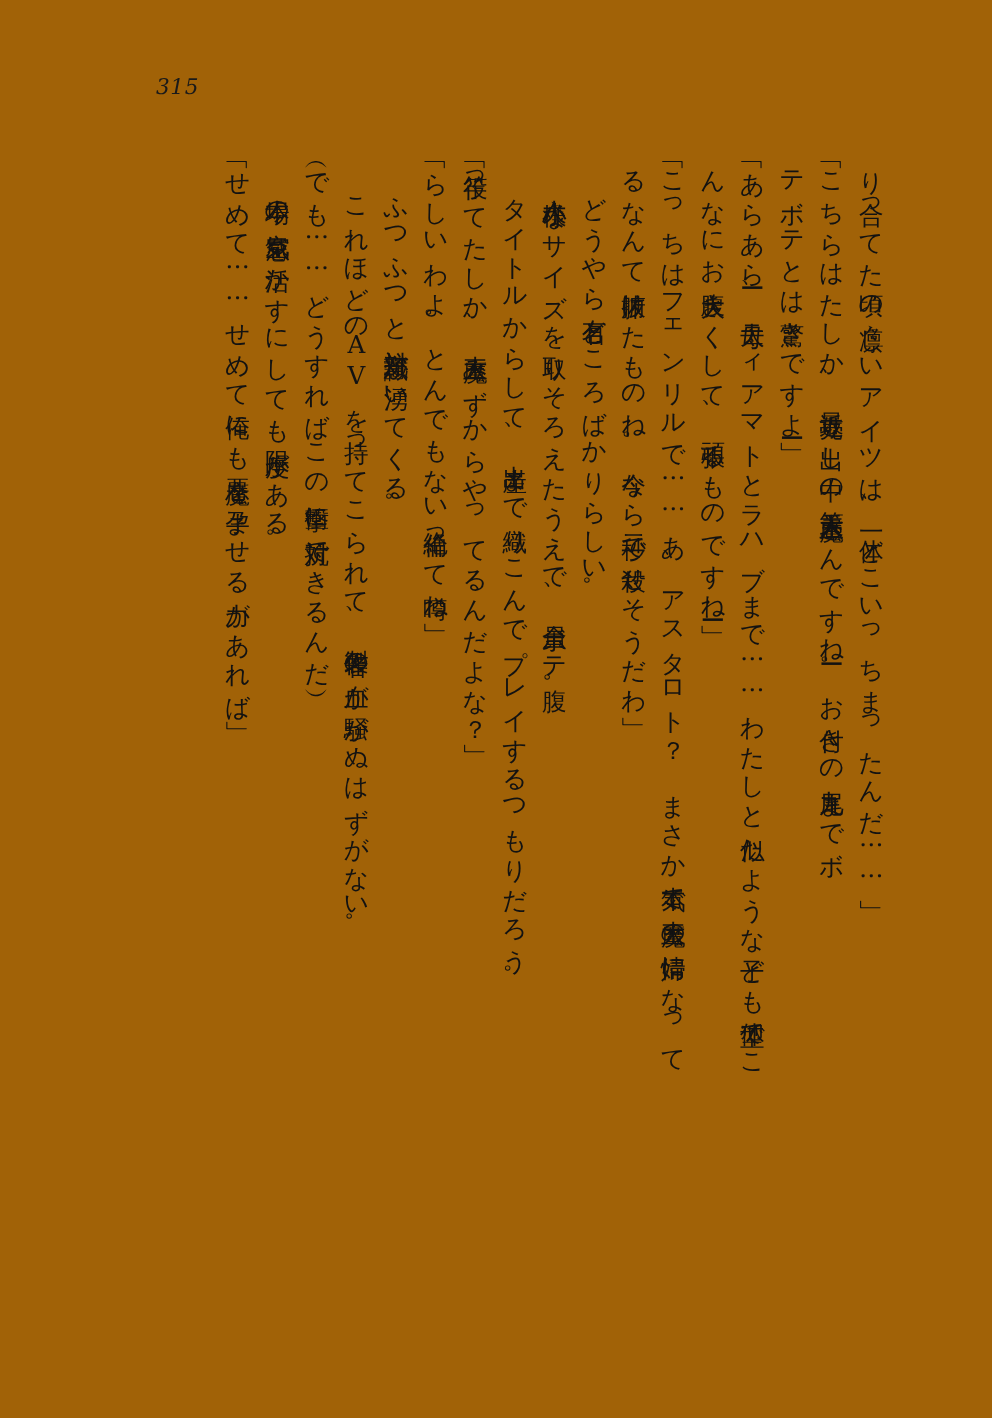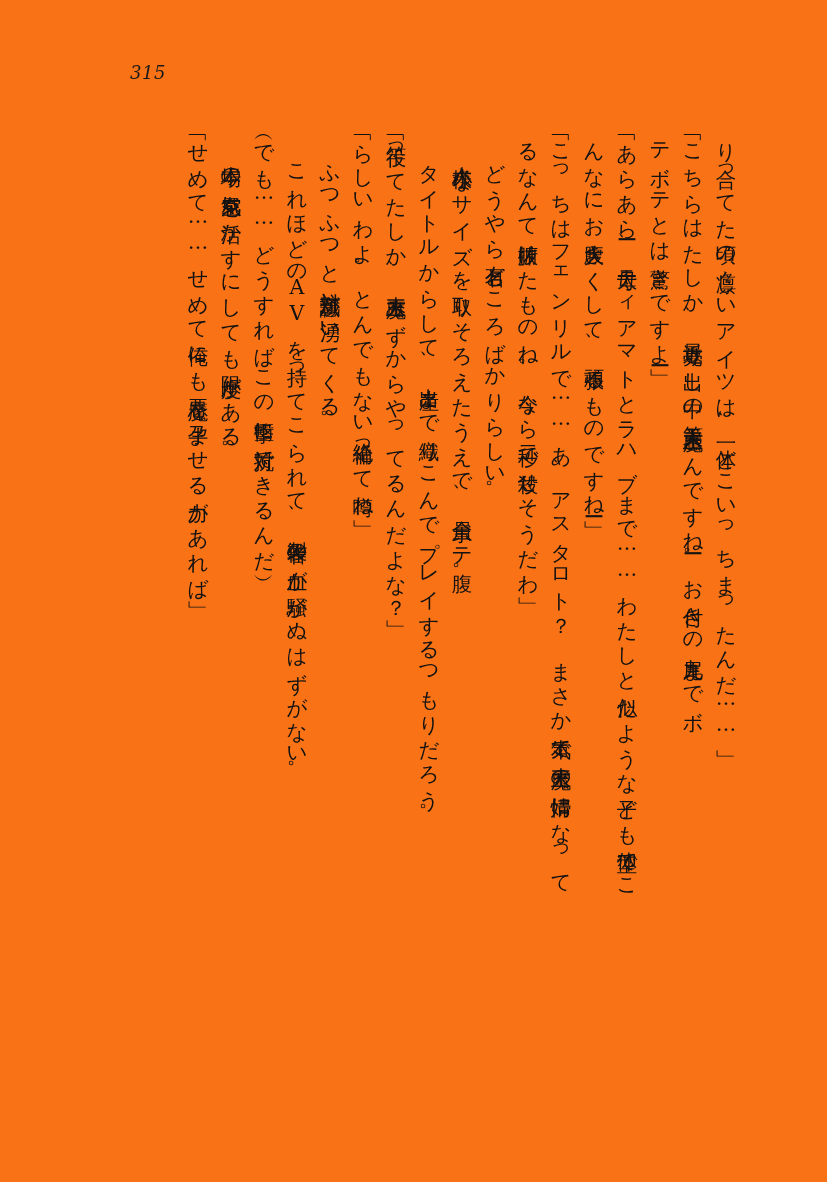--- a/index.html
+++ b/index.html
@@ -12,21 +12,21 @@
     height: 1182px;
     position: relative;
     font-family: "DejaVu Serif", "Liberation Serif", serif;
     color: #111111;
     overflow: hidden;
   }
 
   #page {
     position: absolute;
     inset: 0;
-    background: #f97316;
+    background: #a16207;
   }
 
   
   #page-number {
     position: absolute;
     top: 62px;
     left: 130px;
     font-family: "DejaVu Serif", "Liberation Serif", serif;
     font-style: italic;
     font-size: 18px;

